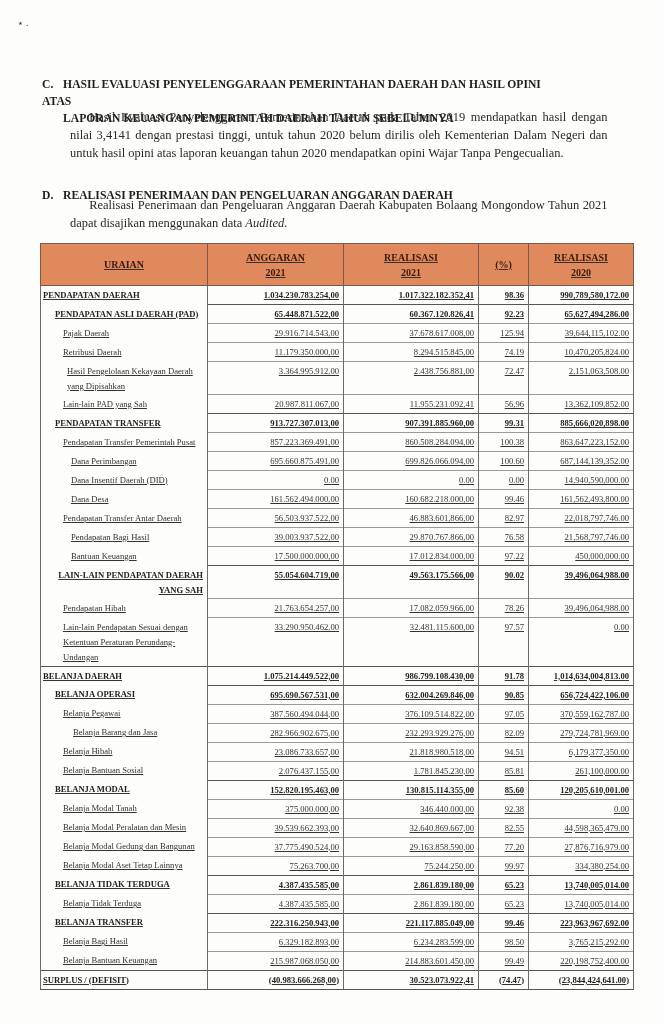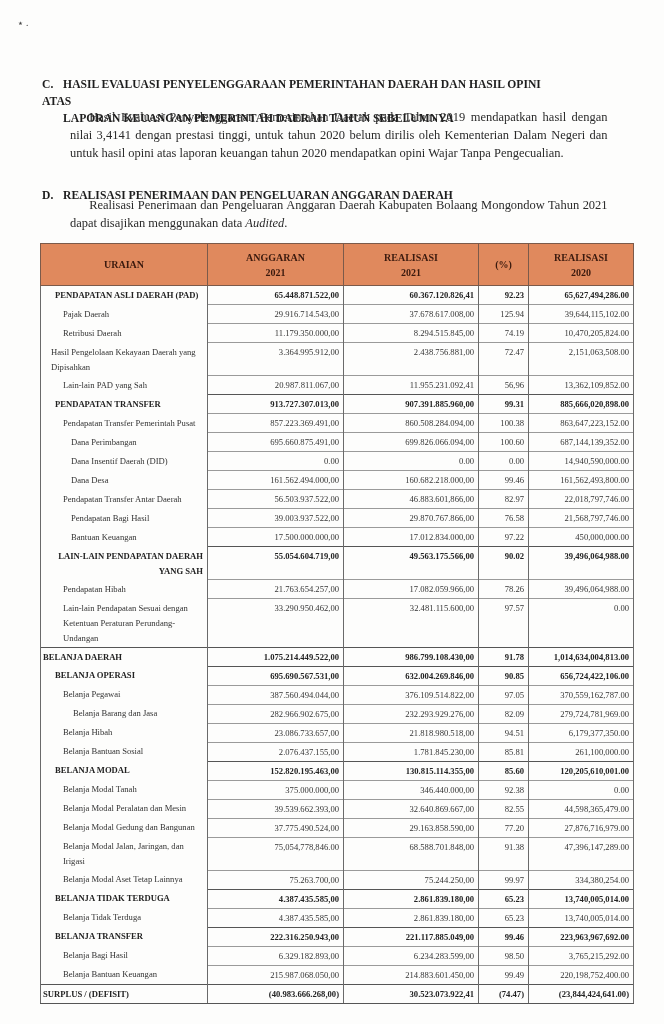--- a/index.html
+++ b/index.html
@@ -20,21 +20,21 @@
       font-family: "Liberation Serif", serif; font-size: 13px; line-height: 18px;
       text-align: justify; color: #2a2a2a;
       transform: scaleX(0.96); transform-origin: left top;
     }
     .para .indent { display: inline-block; width: 20px; }
     .para i { font-style: italic; }
 
     table.fin {
       position: absolute; left: 40px; top: 243px; width: 593px;
       border-collapse: collapse; table-layout: fixed;
-      font-family: "Liberation Serif", serif; font-size: 8.6px; color: #333;
+      font-family: "Liberation Serif", serif; font-size: 8.6px; color: #333; text-decoration: underline;
     }
     table.fin col.c1 { width: 167px; }
     table.fin col.c2 { width: 136px; }
     table.fin col.c3 { width: 135px; }
     table.fin col.c4 { width: 50px; }
     table.fin col.c5 { width: 105px; }
     table.fin th {
       background: #e0895d; color: #3b1a0e; font-weight: bold; font-size: 10px; line-height: 15px;
       height: 41px; border: 1px solid #7b5a4a; padding: 0 4px; text-align: center;
     }
@@ -84,20 +84,27 @@
   <thead>
     <tr>
       <th>URAIAN</th>
       <th><span>ANGGARAN</span><br><span>2021</span></th>
       <th><span>REALISASI</span><br><span>2021</span></th>
       <th>(%)</th>
       <th><span>REALISASI</span><br><span>2020</span></th>
     </tr>
   </thead>
   <tbody id="tbody">
+      <tr class="lvl0 hd first">
+        <td class="lbl" style="border-top: none; padding-left: 2px;">PENDAPATAN DAERAH</td>
+        <td class="num" style="border-top: none;">1.034.230.783.254,00</td>
+        <td class="num" style="border-top: none;">1.017.322.182.352,41</td>
+        <td class="num" style="border-top: none;">98.36</td>
+        <td class="num" style="border-top: none;">990,789,580,172.00</td>
+      </tr>
       <tr class="lvl1 hd">
         <td class="lbl" style="padding-left: 14px; border-top: none;">PENDAPATAN ASLI DAERAH (PAD)</td>
         <td class="num">65.448.871.522,00</td>
         <td class="num">60.367.120.826,41</td>
         <td class="num">92.23</td>
         <td class="num">65,627,494,286.00</td>
       </tr>
       <tr class="lvl3">
         <td class="lbl" style="padding-left: 22px; border-top: none;">Pajak Daerah</td>
         <td class="num">29.916.714.543,00</td>
@@ -106,21 +113,21 @@
         <td class="num">39,644,115,102.00</td>
       </tr>
       <tr class="lvl3">
         <td class="lbl" style="padding-left: 22px; border-top: none;">Retribusi Daerah</td>
         <td class="num">11.179.350.000,00</td>
         <td class="num">8.294.515.845,00</td>
         <td class="num">74.19</td>
         <td class="num">10,470,205,824.00</td>
       </tr>
       <tr class="lvl3">
-        <td class="lbl" style="padding-left: 10px; border-top: none;">Hasil Pengelolaan Kekayaan Daerah yang Dipisahkan</td>
+        <td class="lbl" style="padding-left: 26px; border-top: none;">Hasil Pengelolaan Kekayaan Daerah yang Dipisahkan</td>
         <td class="num">3.364.995.912,00</td>
         <td class="num">2.438.756.881,00</td>
         <td class="num">72.47</td>
         <td class="num">2,151,063,508.00</td>
       </tr>
       <tr class="lvl3">
         <td class="lbl" style="padding-left: 22px; border-top: none;">Lain-lain PAD yang Sah</td>
         <td class="num">20.987.811.067,00</td>
         <td class="num">11.955.231.092,41</td>
         <td class="num">56,96</td>
@@ -267,27 +274,20 @@
         <td class="num">44,598,365,479.00</td>
       </tr>
       <tr class="lvl2">
         <td class="lbl" style="padding-left: 22px; border-top: none;">Belanja Modal Gedung dan Bangunan</td>
         <td class="num">37.775.490.524,00</td>
         <td class="num">29.163.858.590,00</td>
         <td class="num">77.20</td>
         <td class="num">27,876,716,979.00</td>
       </tr>
       <tr class="lvl2">
-        <td class="lbl" style="padding-left: 22px; border-top: none;">Belanja Modal Jalan, Jaringan, dan Irigasi</td>
-        <td class="num">75,054,778,846.00</td>
-        <td class="num">68.588.701.848,00</td>
-        <td class="num">91.38</td>
-        <td class="num">47,396,147,289.00</td>
-      </tr>
-      <tr class="lvl2">
         <td class="lbl" style="padding-left: 22px; border-top: none;">Belanja Modal Aset Tetap Lainnya</td>
         <td class="num">75.263.700,00</td>
         <td class="num">75.244.250,00</td>
         <td class="num">99.97</td>
         <td class="num">334,380,254.00</td>
       </tr>
       <tr class="lvl1 hd">
         <td class="lbl" style="padding-left: 14px; border-top: none;">BELANJA TIDAK TERDUGA</td>
         <td class="num">4.387.435.585,00</td>
         <td class="num">2.861.839.180,00</td>

